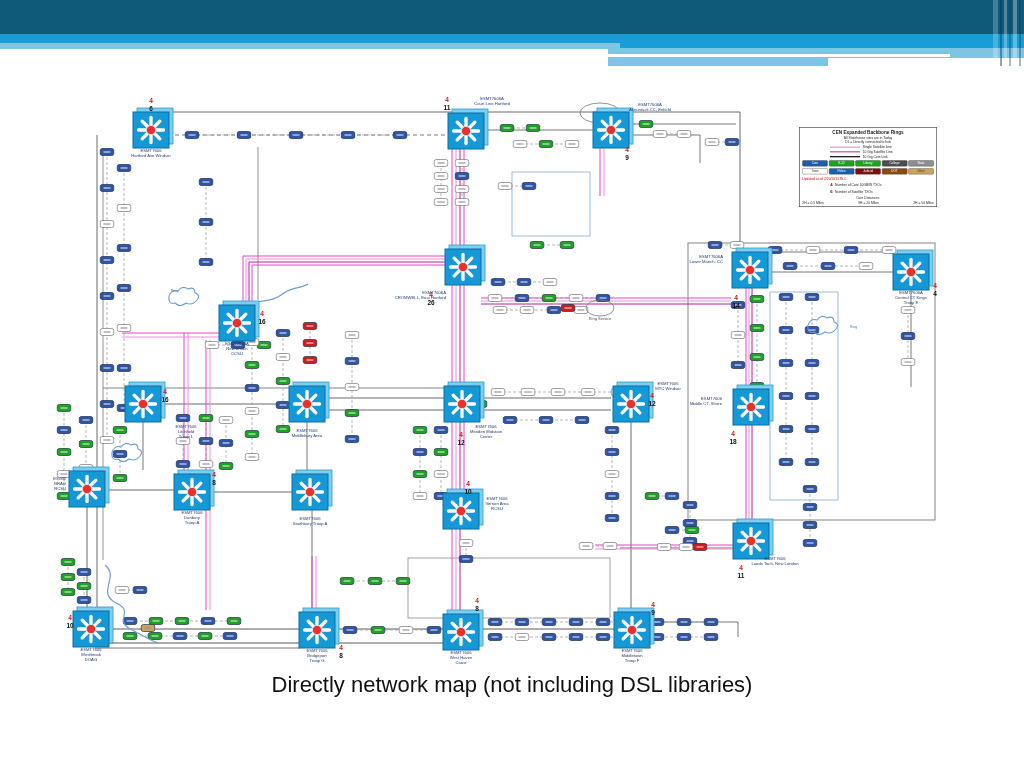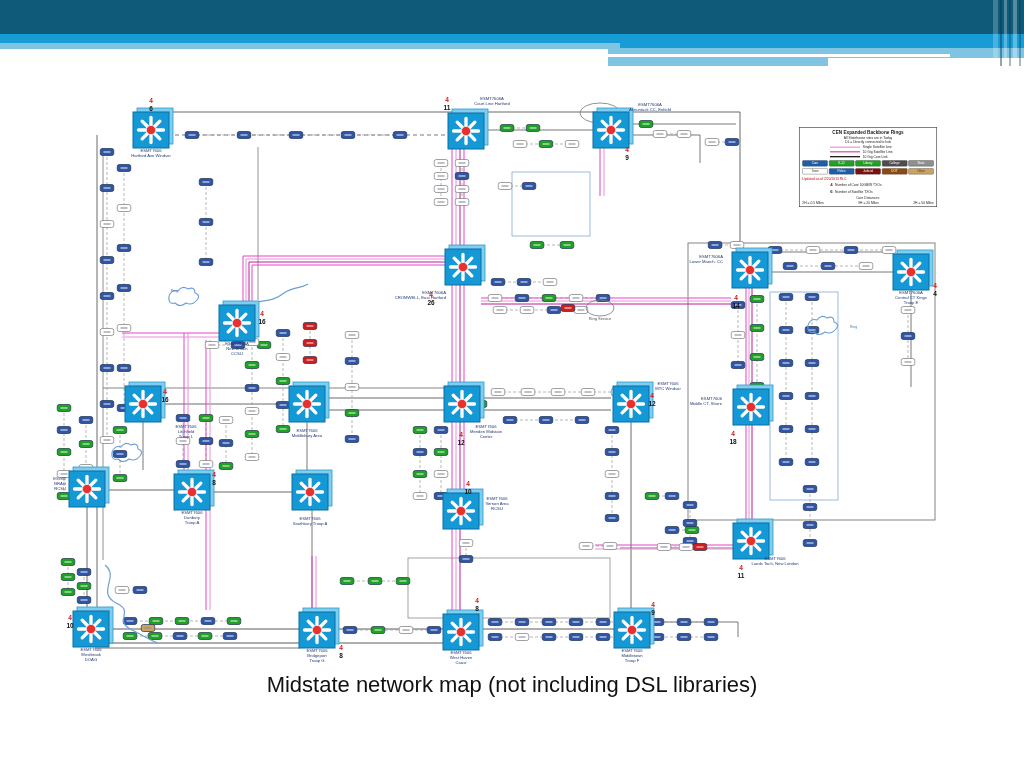--- a/index.html
+++ b/index.html
@@ -1035,14 +1035,14 @@
         </div>
         <div class="dist-t">Core Distances:</div>
         <div class="dist">
           <div class="d">2H = 0.5 Miles</div>
           <div class="d">9H = 20 Miles</div>
           <div class="d">2H = 50 Miles</div>
         </div>
       </div>
   </div>
 
-  <div class="abs caption">Midstate network map (not including DSL libraries)</div>
+  <div class="abs caption">Directly network map (not including DSL libraries)</div>
 </div>
 
 </body></html>

